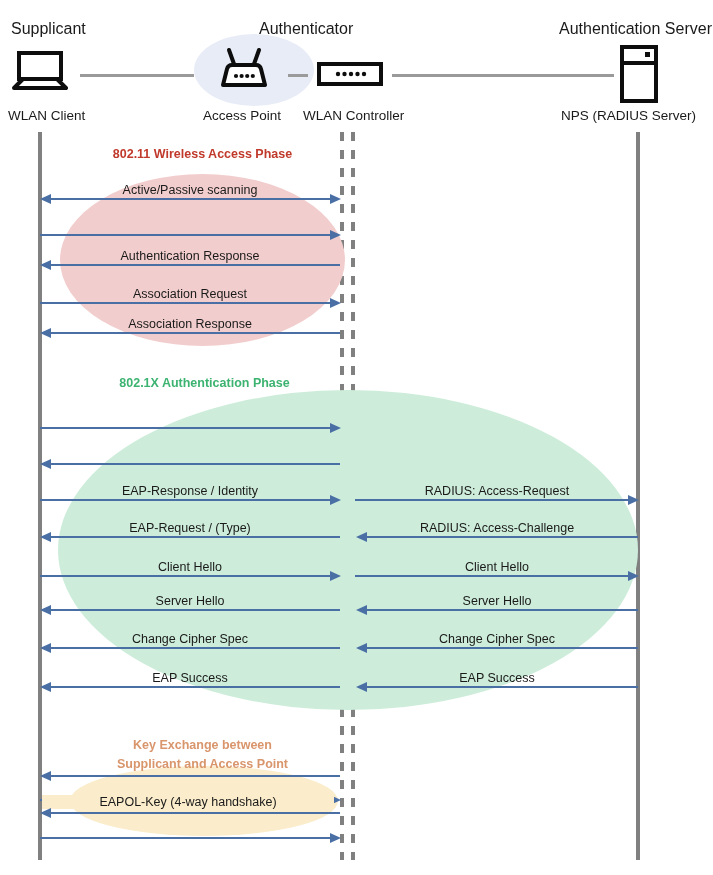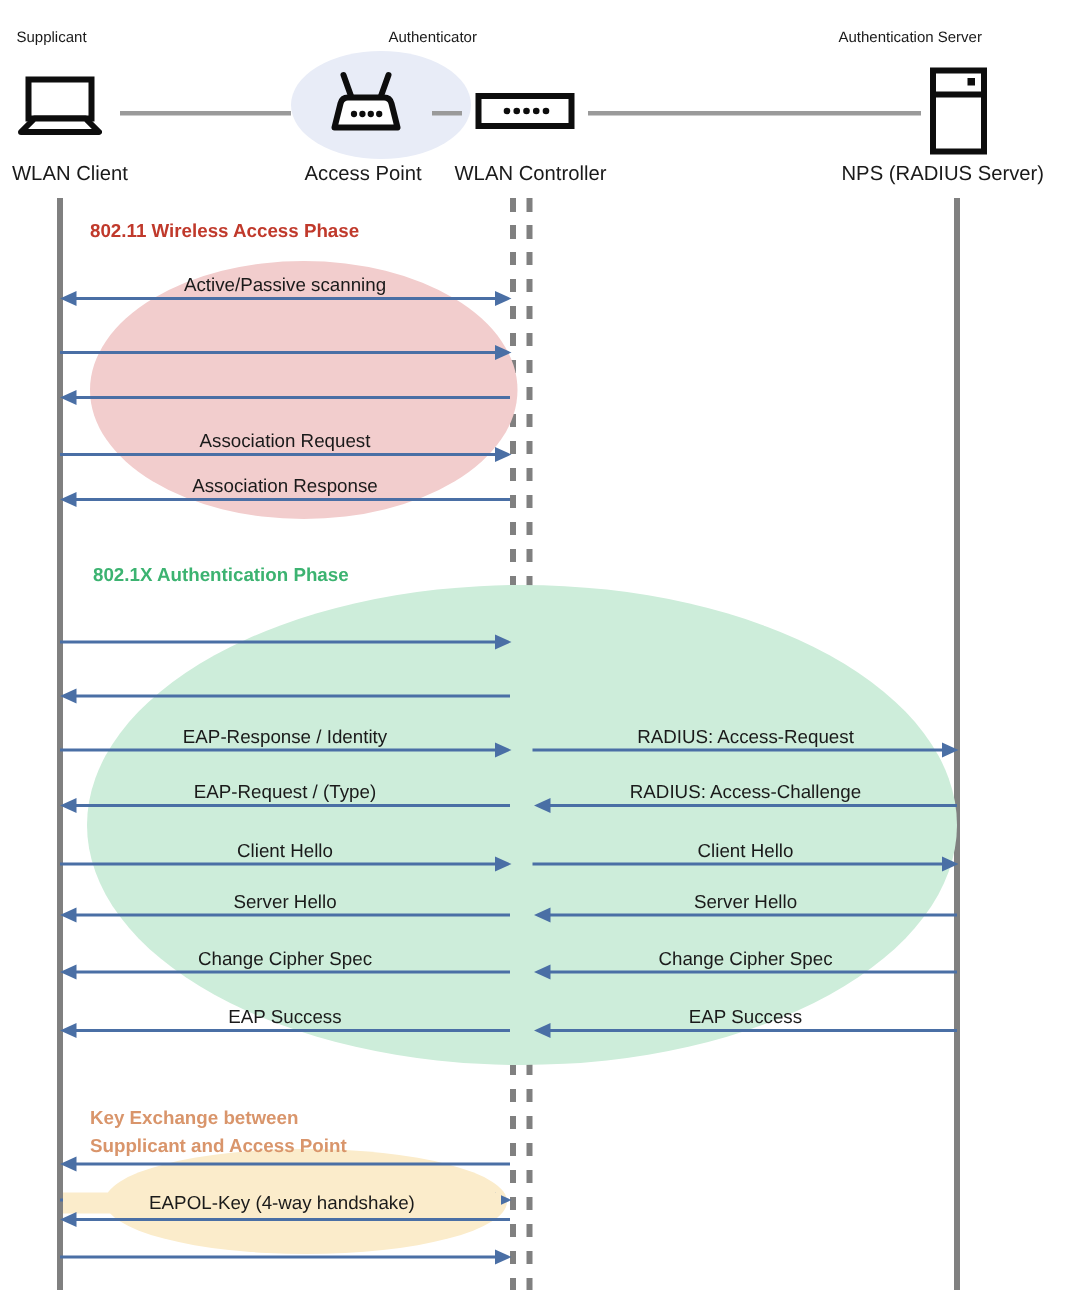--- a/index.html
+++ b/index.html
@@ -14,21 +14,21 @@
     position: relative;
     width: 713px;
     height: 875px;
     background: #ffffff;
     overflow: hidden;
   }
 
   
   .actor-title {
     position: absolute;
-    font-size: 10px;
+    font-size: 16px;
     color: #1a1a1a;
     white-space: nowrap;
   }
   .actor-sub {
     position: absolute;
     font-size: 13.5px;
     color: #1a1a1a;
     white-space: nowrap;
   }
   .auth-blob {
@@ -75,21 +75,21 @@
   .ellipse-red   { background: #f2cdcd; }
   .ellipse-green { background: #cdedda; }
   .ellipse-amber { background: #fbeccb; }
 
   
   .phase-label {
     position: absolute;
     font-size: 12.5px;
     font-weight: bold;
     white-space: nowrap;
-    text-align: left;
+    text-align: center;
   }
   .phase-label.multiline { white-space: normal; line-height: 1.45; margin-top: 14px; }
 
   
   .msg-line {
     position: absolute;
     height: 2px;
     background: #4a6fa5;
   }
   .arrow-head {
@@ -186,20 +186,21 @@
   <div class="phase-label multiline" style="left:60px; top:741px; width:285px; color:#d9956b;">Supplicant and Access Point</div>
 
   <div class="msg-label" style="left:42px; top:183px; width:296px;">Active/Passive scanning</div>
   <div class="msg-line" style="left:44px; top:198px; width:292px;"></div>
   <div class="arrow-head left" style="left:40px;  top:194px;"></div>
   <div class="arrow-head right" style="left:330px; top:194px;"></div>
 
   <div class="msg-line" style="left:40px; top:234px; width:295px;"></div>
   <div class="arrow-head right" style="left:330px; top:230px;"></div>
 
+  <div class="msg-label" style="left:42px; top:249px; width:296px;">Authentication  Response</div>
   <div class="msg-line" style="left:44px; top:264px; width:296px;"></div>
   <div class="arrow-head left" style="left:40px; top:260px;"></div>
 
   <div class="msg-label" style="left:42px; top:287px; width:296px;">Association Request</div>
   <div class="msg-line" style="left:40px; top:302px; width:295px;"></div>
   <div class="arrow-head right" style="left:330px; top:298px;"></div>
 
   <div class="msg-label" style="left:42px; top:317px; width:296px;">Association Response</div>
   <div class="msg-line" style="left:44px; top:332px; width:296px;"></div>
   <div class="arrow-head left" style="left:40px; top:328px;"></div>

